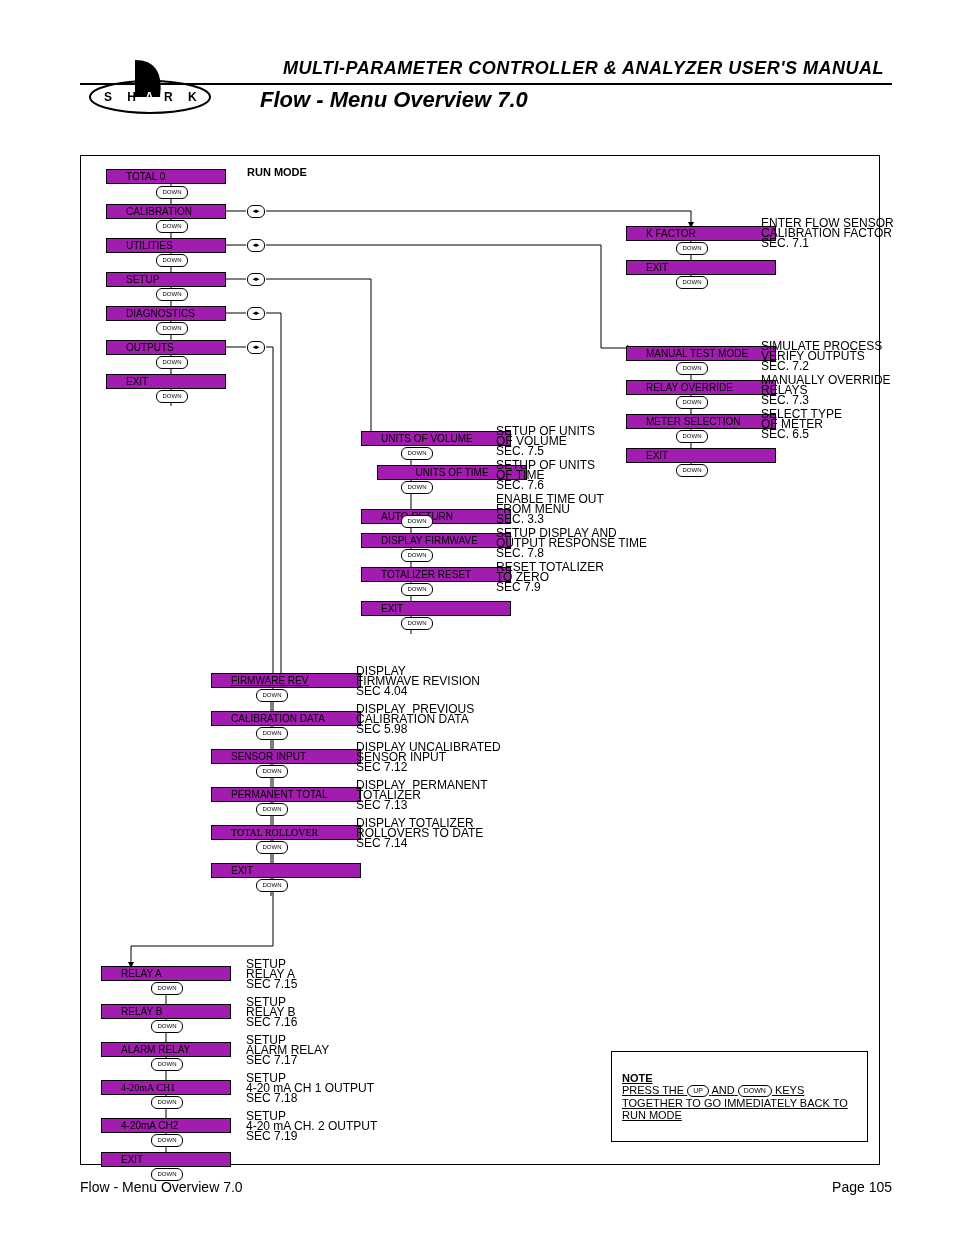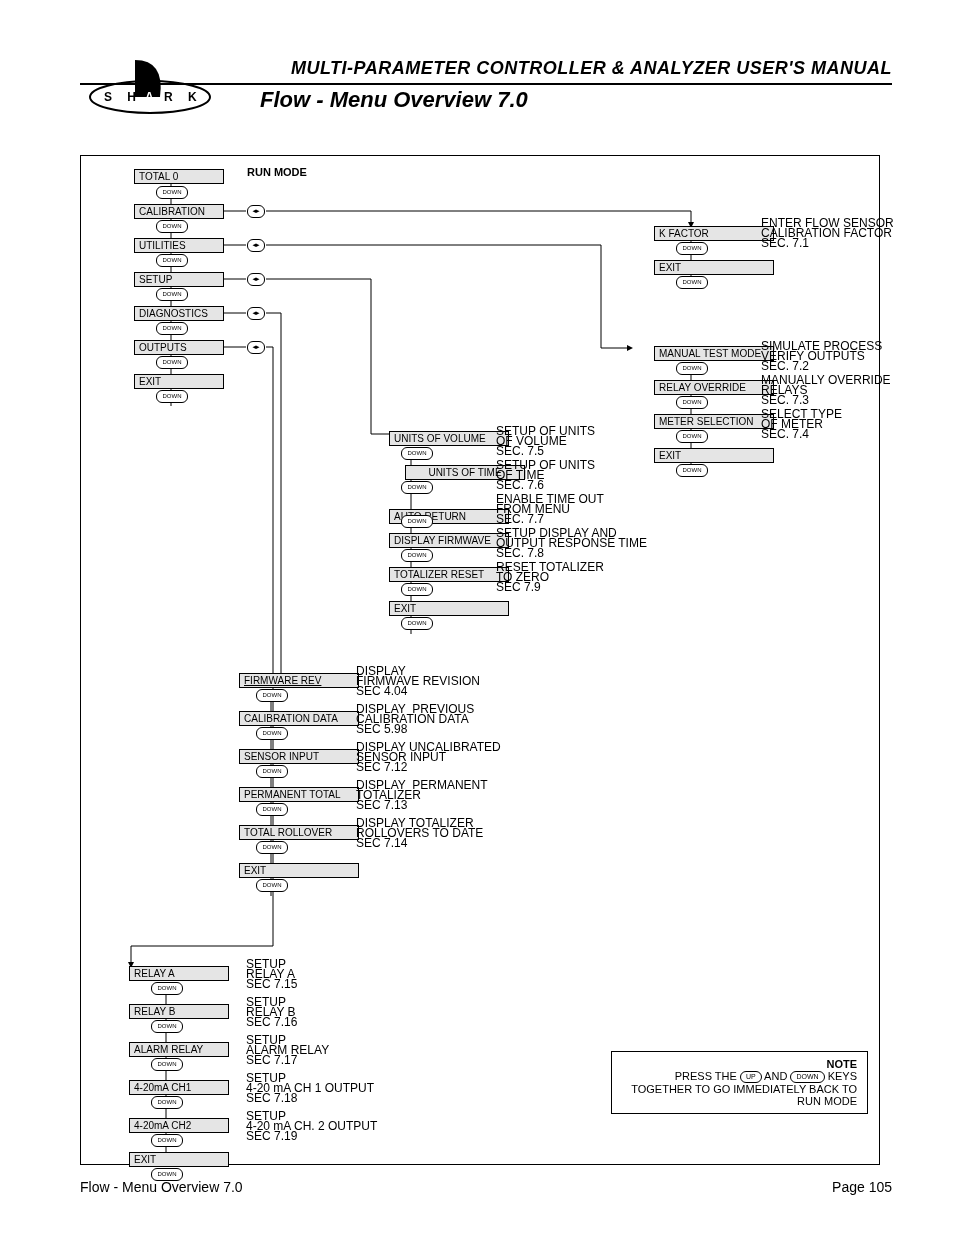--- a/index.html
+++ b/index.html
@@ -19,21 +19,21 @@
     position: absolute;
     top: 58px;
     left: 80px;
     right: 62px;
   }
   .manual-title {
     font-size: 18px;
     font-weight: bold;
     font-style: italic;
     text-align: right;
-    margin-right: 0;
+    margin-right: 8px;
     letter-spacing: 0.5px;
   }
   .hr {
     border: none;
     border-top: 2px solid #000;
     margin: 4px 0 2px 0;
   }
   .section-title {
     font-size: 22px;
     font-weight: bold;
@@ -63,26 +63,25 @@
     right: 62px;
     font-size: 14px;
   }
   .footer-left { float: left; }
   .footer-right { float: right; }
 
   .box {
     position: absolute;
     border: 1px solid #000;
     font-size: 10px;
-    padding: 1px 4px;
-    background: #e5e5e5;
+    padding: 1px 19px;
+    background: #a21caf;
     white-space: nowrap;
     line-height: 11px;
     font-family: Arial, sans-serif;
-    margin-left: 28px;
   }
   .wide { min-width: 110px; }
   .down-btn {
     position: absolute;
     width: 30px;
     height: 11px;
     font-size: 6px;
     text-align: center;
     line-height: 11px;
     border: 1px solid #000;
@@ -103,22 +102,23 @@
   .desc {
     position: absolute;
     font-size: 12px;
     line-height: 10px;
     font-family: Arial, sans-serif;
   }
   .note-box {
     position: absolute;
     border: 1px solid #000;
     font-size: 11px;
-    text-align: right;
-    padding: 6px 10px;
+    text-align: left;
+    padding: 20px 10px;
+    text-decoration: underline;
   }
   .note-title { font-weight: bold; }
   .key-oval {
     display: inline-block;
     border: 1px solid #000;
     border-radius: 7px;
     font-size: 7px;
     padding: 0 5px;
     line-height: 10px;
     vertical-align: middle;
@@ -239,42 +239,42 @@
     <div class="box wide" style="left:545px; top:224px;">RELAY OVERRIDE</div>
     <div class="down-btn" style="left:595px; top:240px;">DOWN</div>
     <div class="desc" style="left:680px; top:219px; white-space:pre;">MANUALLY OVERRIDE
 RELAYS
 SEC. 7.3</div>
 
     <div class="box wide" style="left:545px; top:258px;">METER SELECTION</div>
     <div class="down-btn" style="left:595px; top:274px;">DOWN</div>
     <div class="desc" style="left:680px; top:253px; white-space:pre;">SELECT TYPE
 OF METER
-SEC. 7.4</div>
+SEC. 6.5</div>
 
     <div class="box wide" style="left:545px; top:292px;">EXIT</div>
     <div class="down-btn" style="left:595px; top:308px;">DOWN</div>
 
     <div class="box wide" style="left:280px; top:275px;">UNITS OF VOLUME</div>
     <div class="down-btn" style="left:320px; top:291px;">DOWN</div>
     <div class="desc" style="left:415px; top:270px; white-space:pre;">SETUP OF UNITS
 OF VOLUME
 SEC. 7.5</div>
 
     <div class="box wide" style="left:296px; top:309px;text-align:center;">UNITS OF TIME</div>
     <div class="down-btn" style="left:320px; top:325px;">DOWN</div>
     <div class="desc" style="left:415px; top:304px; white-space:pre;">SETUP OF UNITS
 OF TIME
 SEC. 7.6</div>
 
     <div class="box wide" style="left:280px; top:353px;">AUTO RETURN</div>
     <div class="down-btn" style="left:320px; top:359px;">DOWN</div>
     <div class="desc" style="left:415px; top:338px; white-space:pre;">ENABLE TIME OUT
 FROM MENU
-SEC. 7.7</div>
+SEC. 3.3</div>
 
     <div class="box wide" style="left:280px; top:377px;">DISPLAY FIRMWAVE</div>
     <div class="down-btn" style="left:320px; top:393px;">DOWN</div>
     <div class="desc" style="left:415px; top:372px; white-space:pre;">SETUP DISPLAY AND
 OUTPUT RESPONSE TIME
 SEC. 7.8</div>
 
     <div class="box wide" style="left:280px; top:411px;">TOTALIZER RESET</div>
     <div class="down-btn" style="left:320px; top:427px;">DOWN</div>
     <div class="desc" style="left:415px; top:406px; white-space:pre;">RESET TOTALIZER
@@ -301,21 +301,21 @@
     <div class="desc" style="left:275px; top:586px; white-space:pre;">DISPLAY UNCALIBRATED
 SENSOR INPUT
 SEC 7.12</div>
 
     <div class="box wide" style="left:130px; top:631px;">PERMANENT TOTAL</div>
     <div class="down-btn" style="left:175px; top:647px;">DOWN</div>
     <div class="desc" style="left:275px; top:624px; white-space:pre;">DISPLAY  PERMANENT
 TOTALIZER
 SEC 7.13</div>
 
-    <div class="box wide" style="left:130px; top:669px;">TOTAL ROLLOVER</div>
+    <div class="box wide" style="left:130px; top:669px;font-family:Liberation Serif, serif;">TOTAL ROLLOVER</div>
     <div class="down-btn" style="left:175px; top:685px;">DOWN</div>
     <div class="desc" style="left:275px; top:662px; white-space:pre;">DISPLAY TOTALIZER
 ROLLOVERS TO DATE
 SEC 7.14</div>
 
     <div class="box wide" style="left:130px; top:707px;">EXIT</div>
     <div class="down-btn" style="left:175px; top:723px;">DOWN</div>
 
     <div class="box" style="left:20px; top:810px; min-width:90px;">RELAY A</div>
     <div class="down-btn" style="left:70px; top:826px;">DOWN</div>
@@ -328,21 +328,21 @@
     <div class="desc" style="left:165px; top:841px; white-space:pre;">SETUP
 RELAY B
 SEC 7.16</div>
 
     <div class="box" style="left:20px; top:886px; min-width:90px;">ALARM RELAY</div>
     <div class="down-btn" style="left:70px; top:902px;">DOWN</div>
     <div class="desc" style="left:165px; top:879px; white-space:pre;">SETUP
 ALARM RELAY
 SEC 7.17</div>
 
-    <div class="box" style="left:20px; top:924px; min-width:90px;">4-20mA CH1</div>
+    <div class="box" style="left:20px; top:924px; min-width:90px;font-family:Liberation Serif, serif;">4-20mA CH1</div>
     <div class="down-btn" style="left:70px; top:940px;">DOWN</div>
     <div class="desc" style="left:165px; top:917px; white-space:pre;">SETUP
 4-20 mA CH 1 OUTPUT
 SEC 7.18</div>
 
     <div class="box" style="left:20px; top:962px; min-width:90px;">4-20mA CH2</div>
     <div class="down-btn" style="left:70px; top:978px;">DOWN</div>
     <div class="desc" style="left:165px; top:955px; white-space:pre;">SETUP
 4-20 mA CH. 2 OUTPUT
 SEC 7.19</div>

